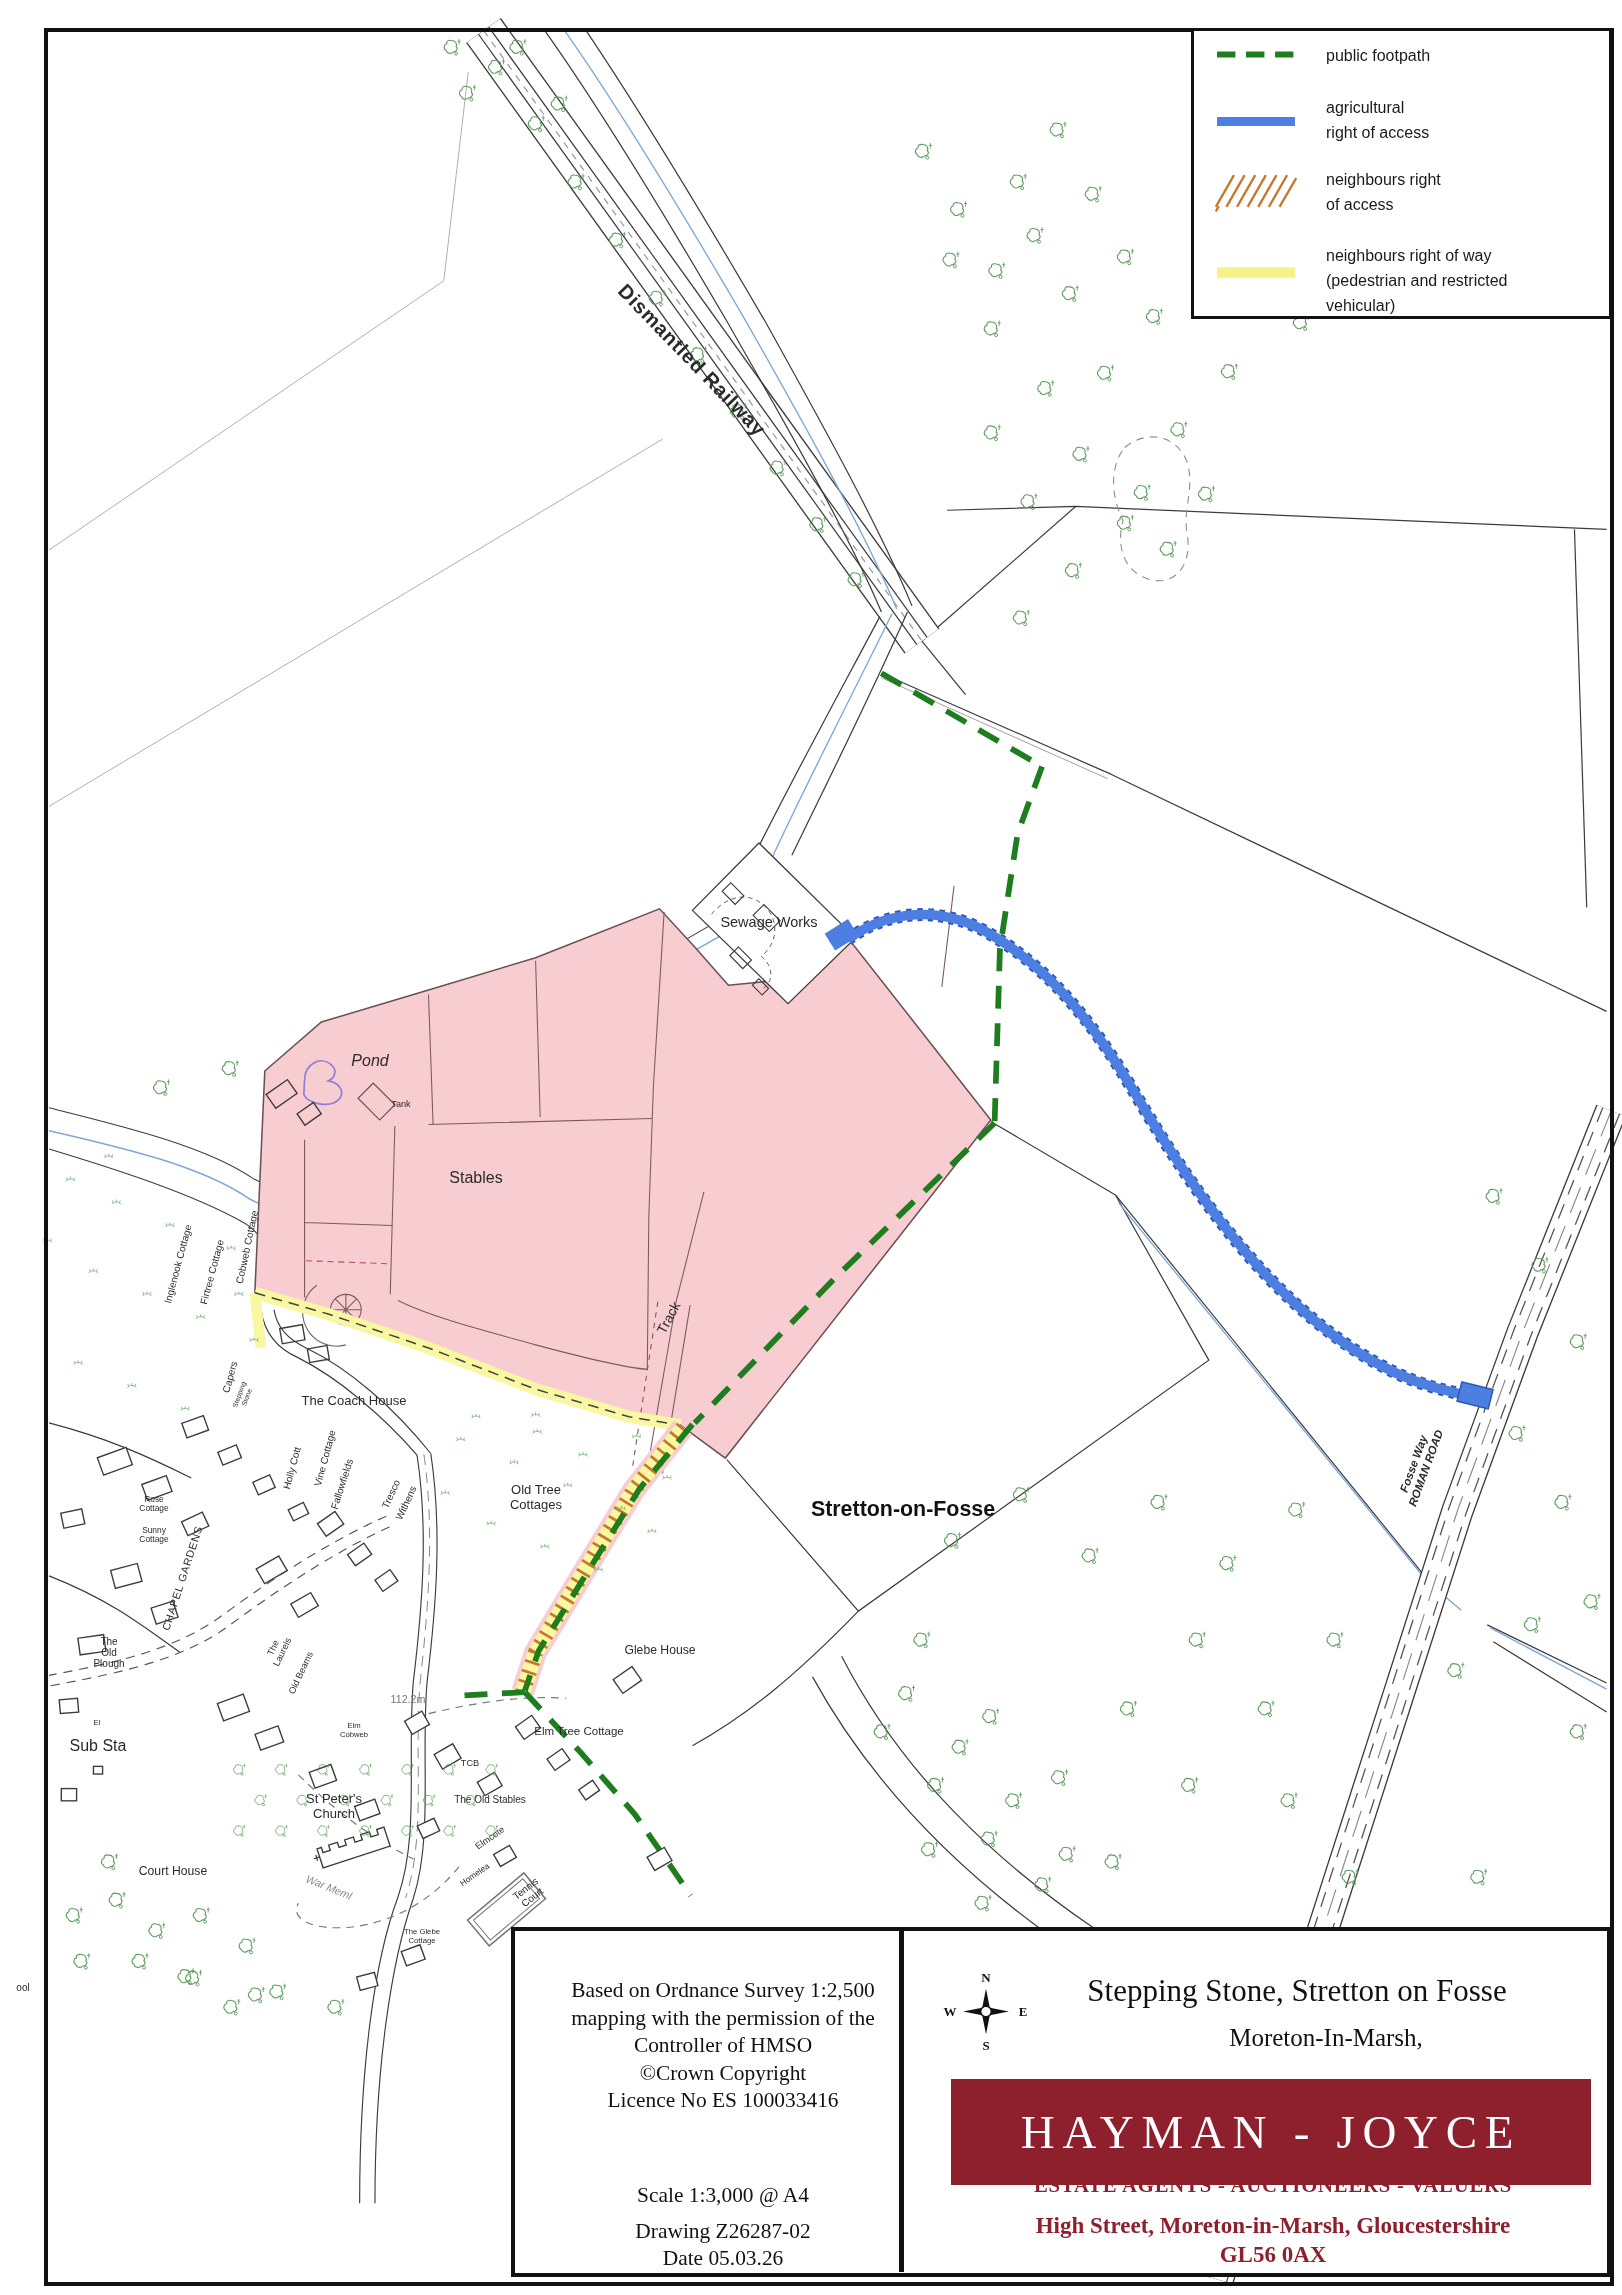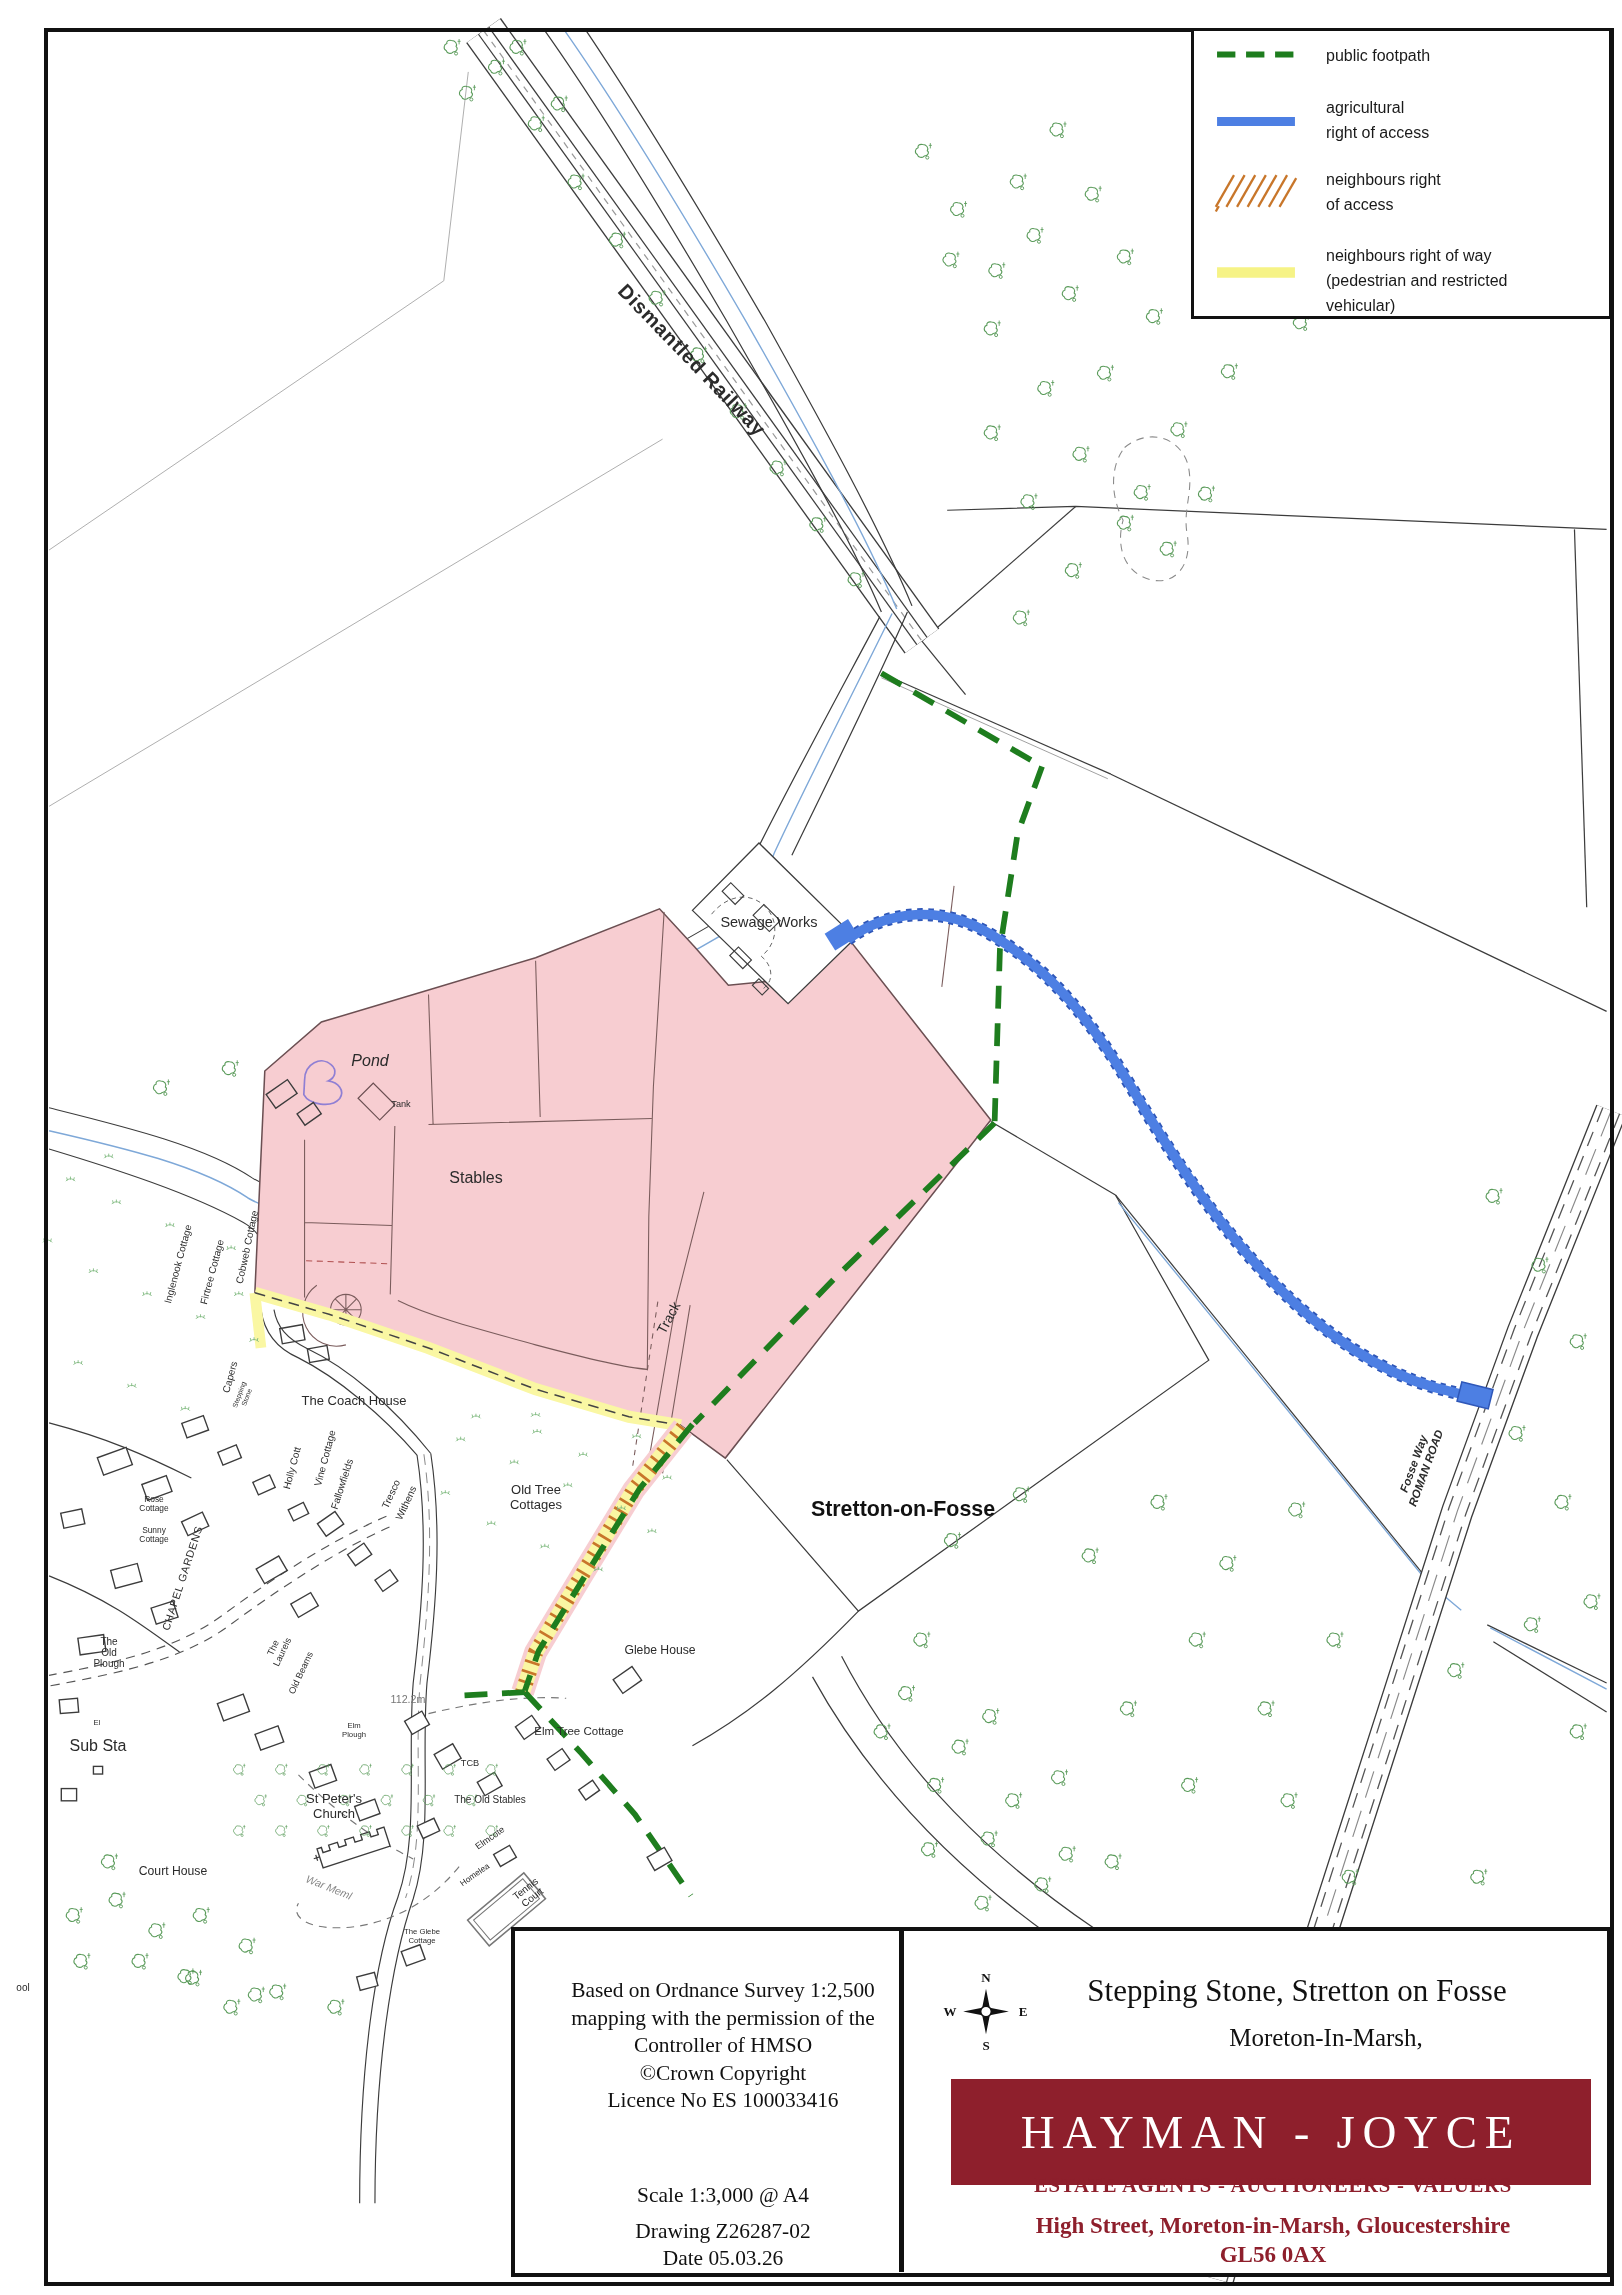--- a/index.html
+++ b/index.html
@@ -426,21 +426,21 @@
       <div class="map-label" style="left: 109px; top: 1653px; font-size: 10px; transform: translate(-50%, -50%) rotate(0deg);">The
 Old
 Plough</div>
       <div class="map-label" style="left: 278px; top: 1650px; font-size: 9.2px; transform: translate(-50%, -50%) rotate(-65deg);">The
 Laurels</div>
       <div class="map-label" style="left: 301px; top: 1673px; font-size: 9.2px; transform: translate(-50%, -50%) rotate(-65deg);">Old Beams</div>
       <div class="map-label" style="left: 98px; top: 1746px; font-size: 16px; transform: translate(-50%, -50%) rotate(0deg);">Sub Sta</div>
       <div class="map-label" style="left: 97px; top: 1723px; font-size: 7.7px; transform: translate(-50%, -50%) rotate(0deg);">El</div>
       <div class="map-label" style="left: 408px; top: 1699px; font-size: 10.7px; transform: translate(-50%, -50%) rotate(0deg); color: rgb(119, 119, 119);">112.2m</div>
       <div class="map-label" style="left: 354px; top: 1731px; font-size: 7.7px; transform: translate(-50%, -50%) rotate(0deg);">Elm
-Plough</div>
+Cobweb</div>
       <div class="map-label" style="left: 444px; top: 1763px; font-size: 9.2px; transform: translate(-50%, -50%) rotate(0deg); margin-left: 26px;">TCB</div>
       <div class="map-label" style="left: 490px; top: 1800px; font-size: 10px; transform: translate(-50%, -50%) rotate(0deg);">The Old Stables</div>
       <div class="map-label" style="left: 490px; top: 1838px; font-size: 9.2px; transform: translate(-50%, -50%) rotate(-35deg);">Elmcote</div>
       <div class="map-label" style="left: 475px; top: 1875px; font-size: 8.4px; transform: translate(-50%, -50%) rotate(-35deg);">Homelea</div>
       <div class="map-label" style="left: 334px; top: 1807px; font-size: 13px; transform: translate(-50%, -50%) rotate(0deg);">St Peter's
 Church</div>
       <div class="map-label" style="left: 329px; top: 1887px; font-size: 10.7px; transform: translate(-50%, -50%) rotate(22deg); font-style: italic; color: rgb(136, 136, 136);">War Meml</div>
       <div class="map-label" style="left: 173px; top: 1872px; font-size: 12.2px; transform: translate(-50%, -50%) rotate(0deg);">Court House</div>
       <div class="map-label" style="left: 529px; top: 1893px; font-size: 10px; transform: translate(-50%, -50%) rotate(-38deg);">Tennis
 Court</div>

